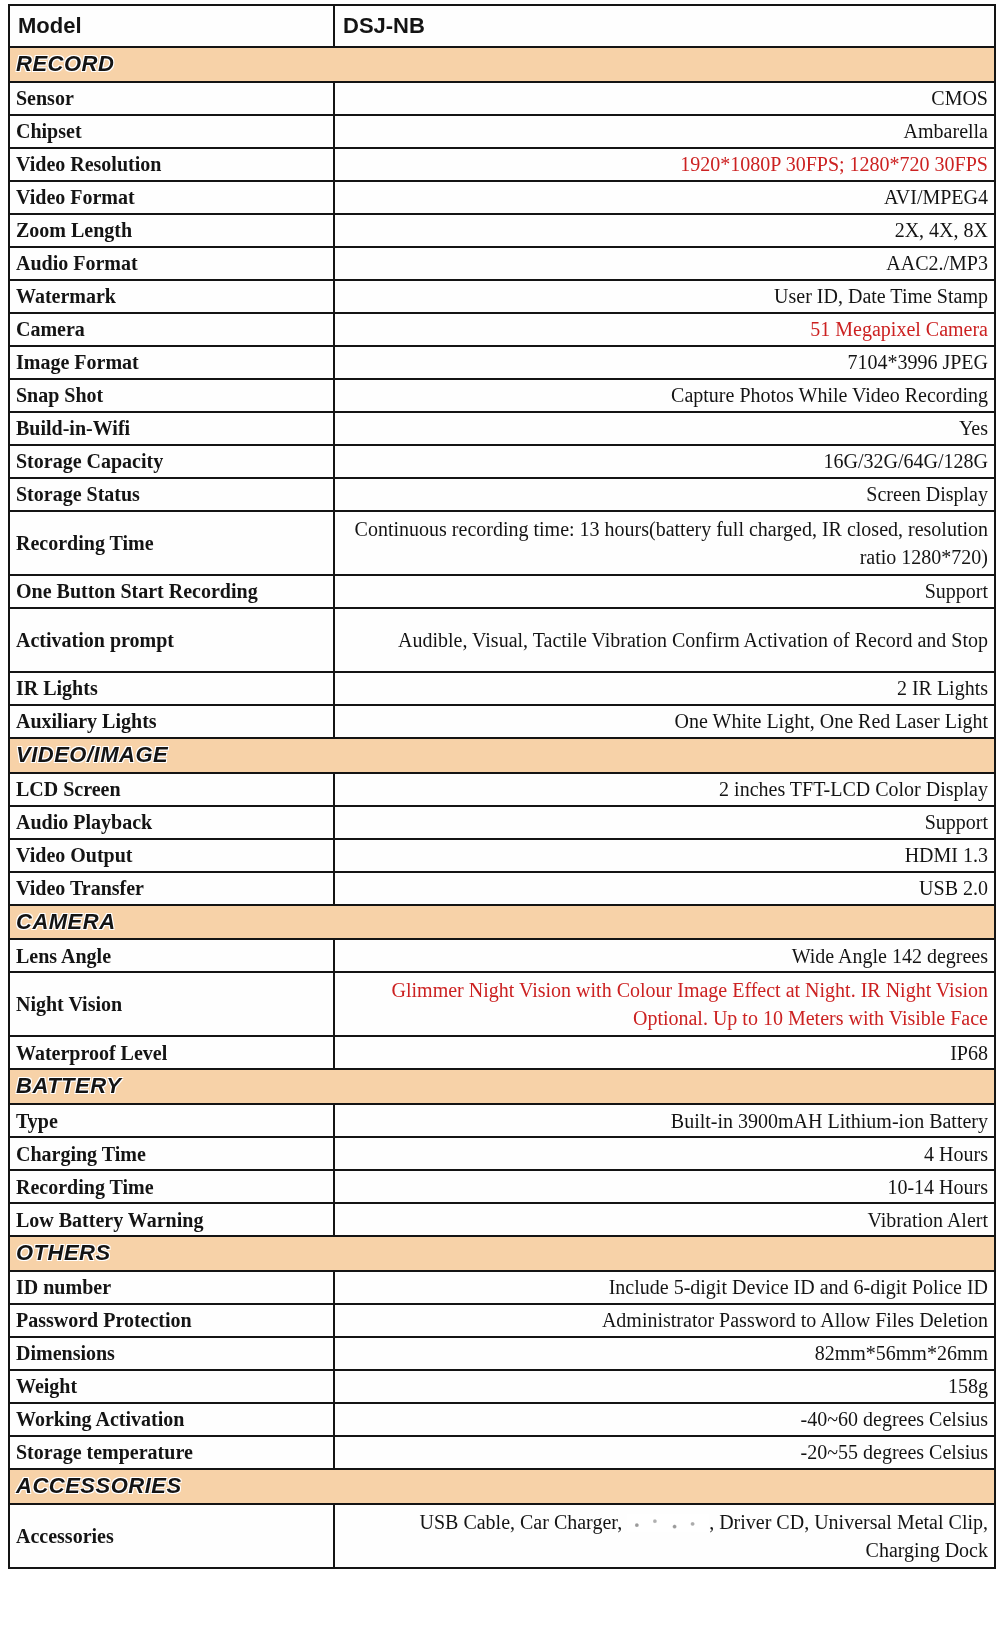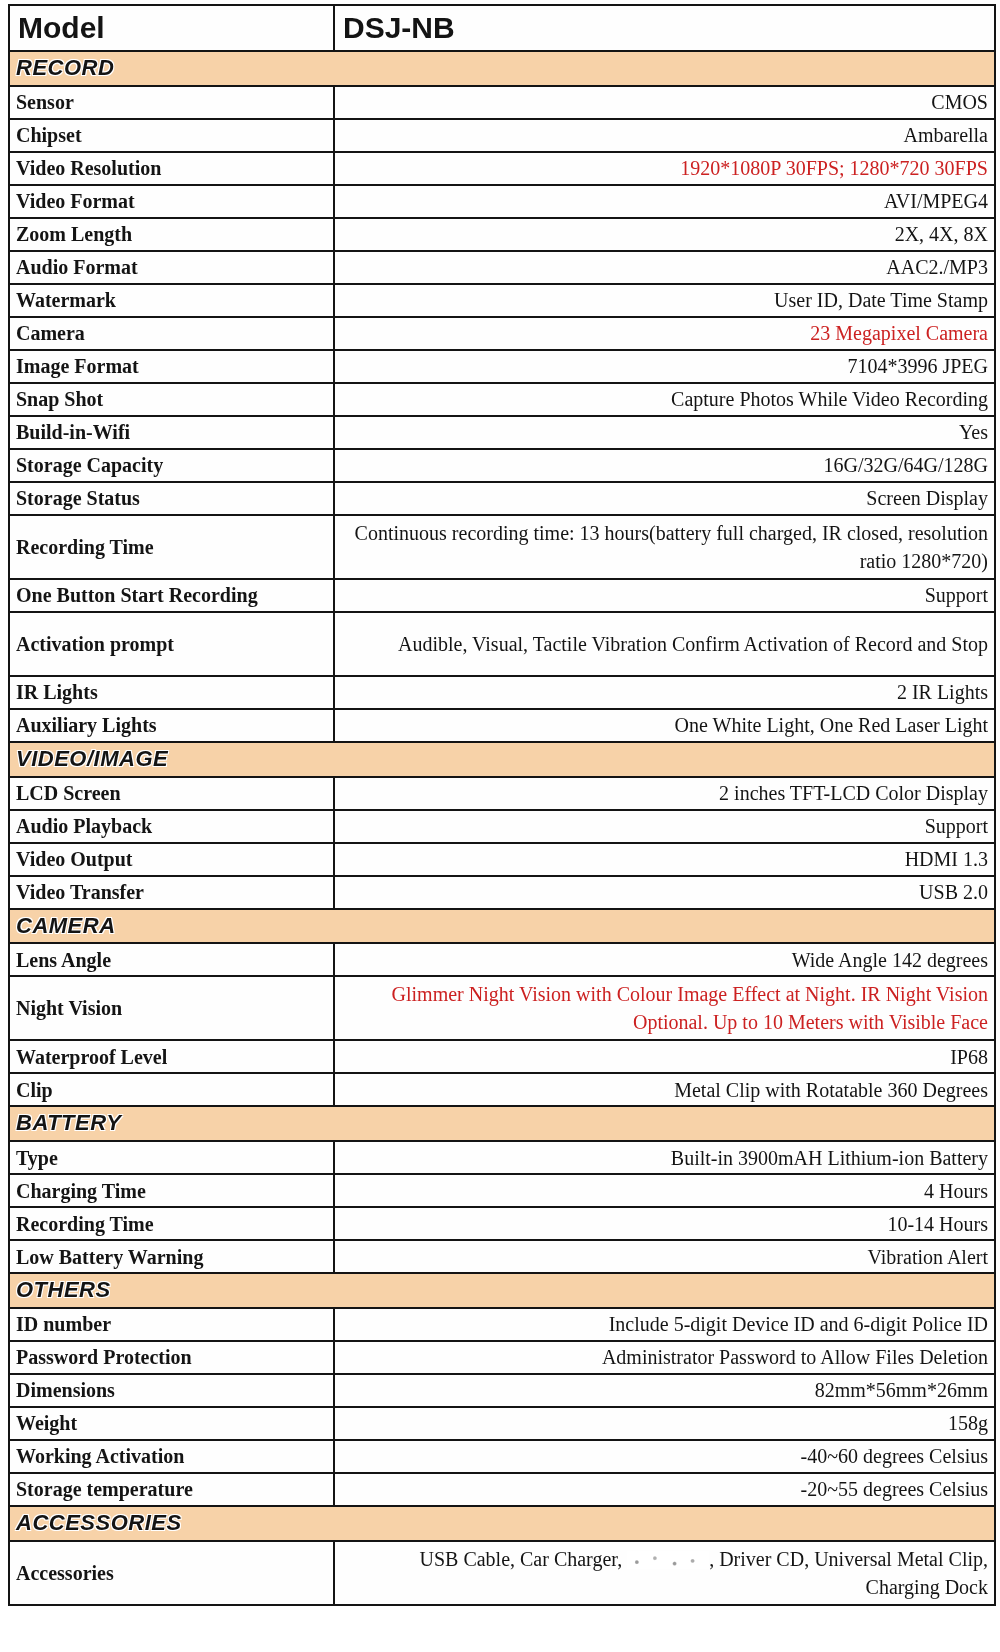--- a/index.html
+++ b/index.html
@@ -29,21 +29,21 @@
     border: 2px solid #141414;
     padding: 1px 6px;
     vertical-align: middle;
     line-height: 1.4;
     overflow: hidden;
   }
   tr.header-row td {
     height: 38px;
     font-family: "Liberation Sans", sans-serif;
     font-weight: bold;
-    font-size: 30px;
+    font-size: 22px;
     padding-left: 8px;
   }
   tr.section-row td {
     height: 28px;
     background: var(--section-bg, #F7D2A8);
     font-family: "Liberation Sans", sans-serif;
     font-weight: bold;
     font-style: italic;
     font-size: 22px;
     letter-spacing: 0.5px;
@@ -122,21 +122,21 @@
     <td class="value-cell">AAC2./MP3</td>
   </tr>
 
   <tr class="spec-row">
     <td class="label-cell">Watermark</td>
     <td class="value-cell">User ID, Date Time Stamp</td>
   </tr>
 
   <tr class="spec-row">
     <td class="label-cell">Camera</td>
-    <td class="value-cell red">23 Megapixel Camera</td>
+    <td class="value-cell red">51 Megapixel Camera</td>
   </tr>
 
   <tr class="spec-row">
     <td class="label-cell">Image Format</td>
     <td class="value-cell">7104*3996 JPEG</td>
   </tr>
 
   <tr class="spec-row">
     <td class="label-cell">Snap Shot</td>
     <td class="value-cell">Capture Photos While Video Recording</td>
@@ -218,24 +218,20 @@
   <tr class="spec-row tall">
     <td class="label-cell">Night Vision</td>
     <td class="value-cell red">Glimmer Night Vision with Colour Image Effect at Night. IR Night Vision Optional. Up to 10 Meters with Visible Face</td>
   </tr>
 
   <tr class="spec-row">
     <td class="label-cell">Waterproof Level</td>
     <td class="value-cell">IP68</td>
   </tr>
 
-  <tr class="spec-row">
-    <td class="label-cell">Clip</td>
-    <td class="value-cell">Metal Clip with Rotatable 360 Degrees</td>
-  </tr>
 
 
   <tr class="section-row">
     <td colspan="2">BATTERY</td>
   </tr>
 
   <tr class="spec-row">
     <td class="label-cell">Type</td>
     <td class="value-cell">Built-in 3900mAH Lithium-ion Battery</td>
   </tr>

